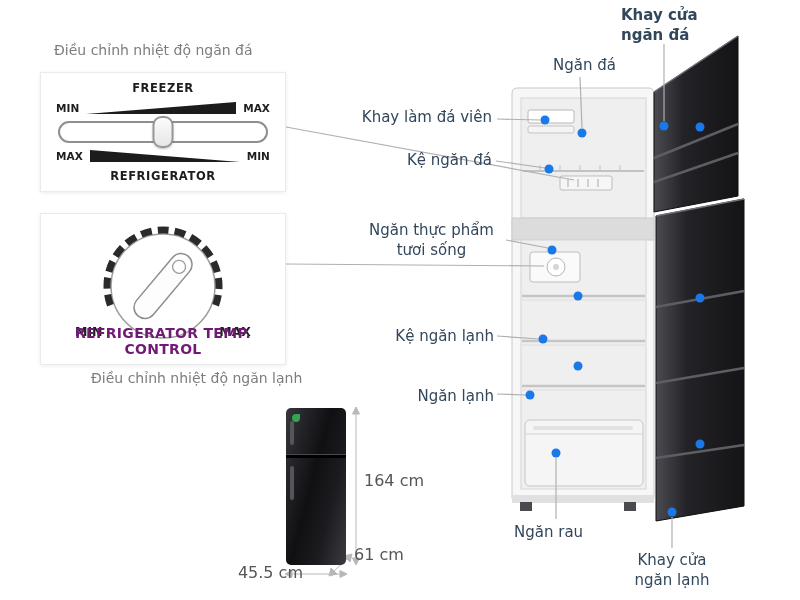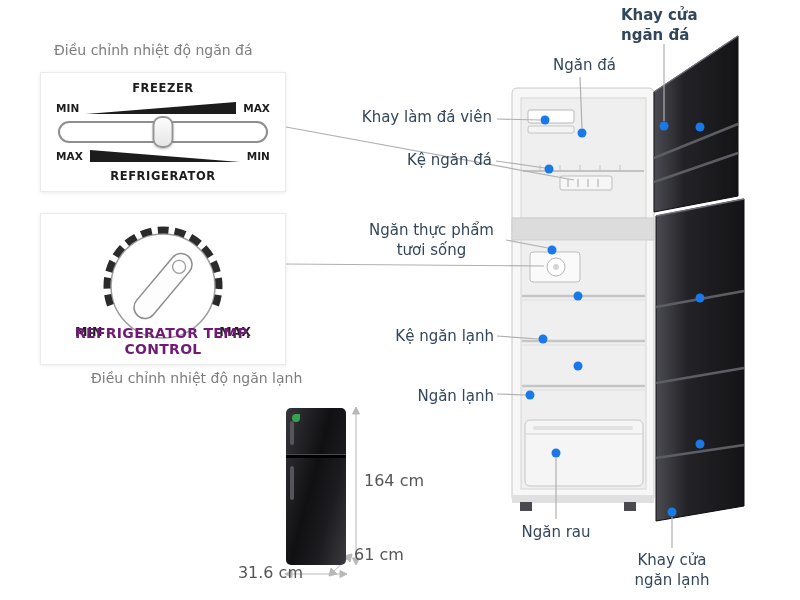--- a/index.html
+++ b/index.html
@@ -44,21 +44,21 @@
   .overlay{position:absolute;left:0;top:0;pointer-events:none;}
 
   .callout{position:absolute;font-size:15px;line-height:1.3;color:#33475b;}
   .c1{left:621px;top:6px;width:90px;text-align:left;font-weight:bold;}
   .c2{left:553px;top:56px;}
   .c3{left:352px;top:108px;width:140px;text-align:right;}
   .c4{left:392px;top:151px;width:100px;text-align:right;}
   .c5{left:360px;top:221px;width:143px;text-align:center;}
   .c6{left:374px;top:327px;width:120px;text-align:right;}
   .c7{left:394px;top:387px;width:100px;text-align:right;}
-  .c8{left:514px;top:523px;width:84px;text-align:center;}
+  .c8{left:514px;top:523px;width:84px;text-align:left;}
   .c9{left:627px;top:551px;width:90px;text-align:center;}
 </style>
 </head>
 <body>
 
 <div class="stage">
 
   <svg class="overlay" width="800" height="600" viewBox="0 0 800 600">
     <defs>
       <linearGradient id="doorGrad" x1="0" y1="0" x2="1" y2="0">
@@ -220,21 +220,21 @@
   </div>
 
   <div class="mini-fridge">
     <div class="mf-logo"></div>
     <div class="mf-handle mf-h1"></div>
     <div class="mf-handle mf-h2"></div>
     <div class="mf-divider"></div>
   </div>
   <div class="dim dim-h">164 cm</div>
   <div class="dim dim-d">61 cm</div>
-  <div class="dim dim-w">31.6 cm</div>
+  <div class="dim dim-w">45.5 cm</div>
 
   <div class="callout c1">Khay cửa ngăn đá</div>
   <div class="callout c2">Ngăn đá</div>
   <div class="callout c4">Kệ ngăn đá</div>
   <div class="callout c3">Khay làm đá viên</div>
   <div class="callout c6">Kệ ngăn lạnh</div>
   <div class="callout c5">Ngăn thực phẩm tươi sống</div>
   <div class="callout c7">Ngăn lạnh</div>
   <div class="callout c8">Ngăn rau</div>
   <div class="callout c9">Khay cửa ngăn lạnh</div>

